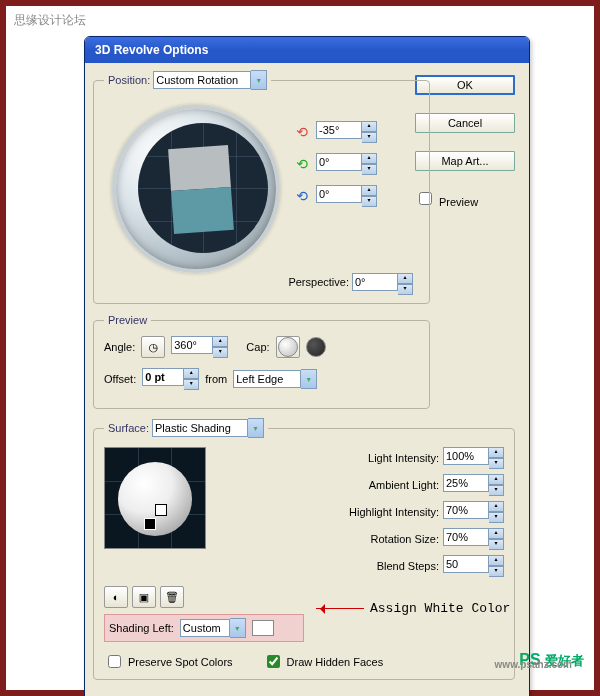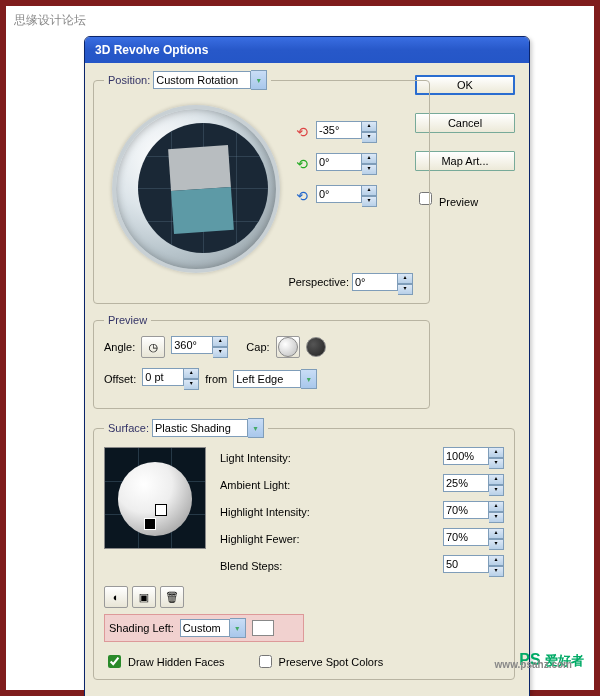--- a/index.html
+++ b/index.html
@@ -47,21 +47,21 @@
 .cap-off{background:radial-gradient(circle at 35% 35%,#555,#222)}
 .shade-box{width:100px;height:100px;border:1px solid #888;background:#0a1620;position:relative;float:left;margin-right:8px}
 .shade-ball{position:absolute;width:74px;height:74px;border-radius:50%;background:radial-gradient(circle at 35% 30%,#fff 0%,#eee 40%,#999 90%);top:14px;left:13px}
 .shade-light{position:absolute;width:10px;height:10px;background:#fff;border:1px solid #000;top:56px;left:50px}
 .shade-behind{position:absolute;width:10px;height:10px;background:#000;border:1px solid #fff;top:70px;left:39px}
 .shade-grid-v,.shade-grid-h{position:absolute;background:rgba(80,110,130,.4)}
 .shade-grid-v{width:1px;height:100%;top:0}
 .shade-grid-h{height:1px;width:100%;left:0}
 .shade-ctrls{clear:left;padding-top:4px;display:flex;gap:4px}
 .shade-right{margin-left:116px}
-.shade-right .row{justify-content:space-between;gap:4px;margin-bottom:5px}
+.shade-right .row{justify-content:flex-end;gap:4px;margin-bottom:5px}
 .swatch{width:20px;height:14px;border:1px solid #888;background:#fff;display:inline-block}
 .shading-color-row{display:flex;align-items:center;gap:6px;padding:4px;background:#f1d1cf;border:1px solid #d99;width:190px;margin-top:6px}
 .arrow-anno{position:absolute;left:310px;top:595px;display:flex;align-items:center;gap:6px;font-family:'Courier New',monospace;font-size:13px;color:#c00}
 .arrow-line{width:48px;height:1px;background:#c00;position:relative}
 .arrow-line::before{content:'';position:absolute;left:-1px;top:-4px;border:5px solid transparent;border-right-color:#c00}
 .bottom-row{display:flex;gap:30px;margin-top:10px}
 .bottom-row label{display:flex;align-items:center;gap:4px}
 .bottom-row input[type=checkbox]{width:13px;height:13px}
 .checked{accent-color:#2a8a2a}
 </style>
@@ -166,21 +166,21 @@
             </span>
           &nbsp;&nbsp;<span>Cap:</span>
           <span class="icon-btn">
               <span class="cap-circle cap-on"></span>
             </span>
           <span class="cap-circle cap-off"></span>
         </div>
         <div class="row">
           <span>Offset:</span>
           <span class="spin">
-              <input style="width: 36px;" value="0 pt">
+              <input style="width: 36px; font-weight: bold;" value="0 pt">
               <span class="ud">
                 <div>▴</div>
                 <div>▾</div>
               </span>
             </span>
           <span>from</span>
           <span class="combo">
               <input style="width: 62px;" value="Left Edge">
               <span class="arrow">▾</span>
             </span>
@@ -229,21 +229,21 @@
                 <span>Highlight Intensity:</span>
                 <span class="spin">
                   <input value="70%" style="">
                   <span class="ud">
                     <div>▴</div>
                     <div>▾</div>
                   </span>
                 </span>
               </div>
             <div class="row">
-                <span>Highlight Fewer:</span>
+                <span>Rotation Size:</span>
                 <span class="spin">
                   <input value="70%" style="">
                   <span class="ud">
                     <div>▴</div>
                     <div>▾</div>
                   </span>
                 </span>
               </div>
             <div class="row">
                 <span>Blend Steps:</span>
@@ -264,32 +264,36 @@
           <div class="shading-color-row">
             <span>Shading Left:</span>
             <span class="combo">
                 <input style="width: 44px;" value="Custom">
                 <span class="arrow">▾</span>
               </span>
             <span class="swatch"></span>
           </div>
           <div class="bottom-row">
             <label>
+                <input type="checkbox" style="">
+                <span>Preserve Spot Colors</span>
+              </label>
+            <label>
                 <input type="checkbox" checked="" class="checked" style="">
                 <span>Draw Hidden Faces</span>
               </label>
-            <label>
-                <input type="checkbox" style="">
-                <span>Preserve Spot Colors</span>
-              </label>
           </div>
         </div>
       </fieldset>
 
     </div>
   </div>
 
+  <div class="arrow-anno">
+    <div class="arrow-line"></div>
+    <span style="color:#000">Assign White Color</span>
+  </div>
 
   <div class="wm-right">
     <span>PS</span> <span style="color:#0a6;font-size:13px">爱好者</span>
     <div class="wm-url">www.psahz.com</div>
   </div>
 </div>
 
 </body></html>

